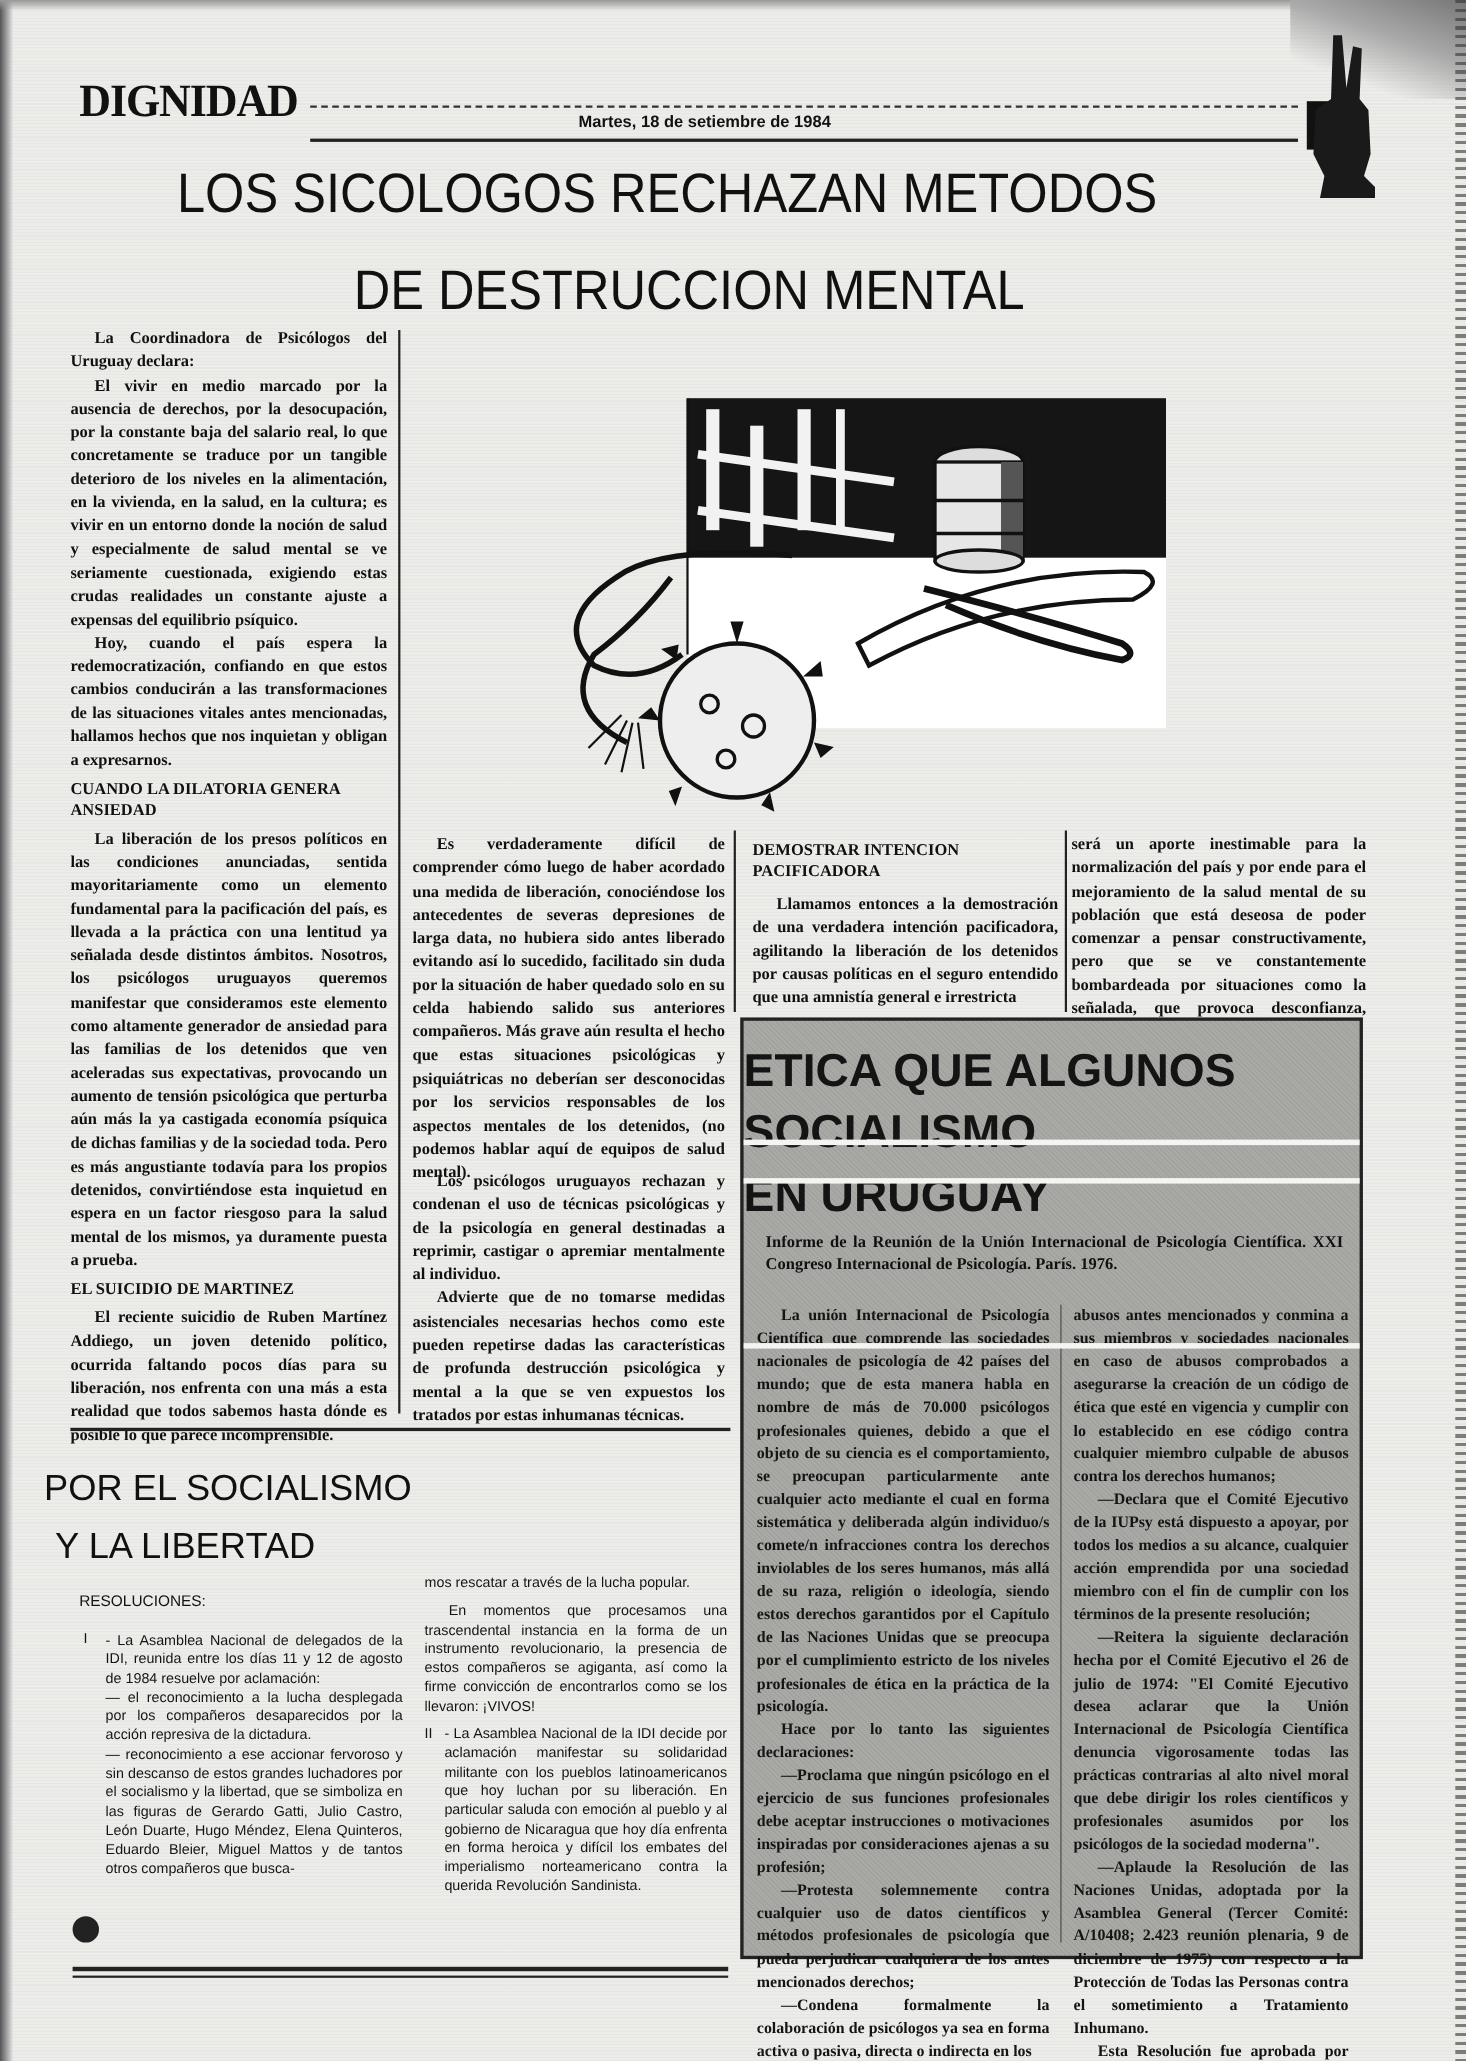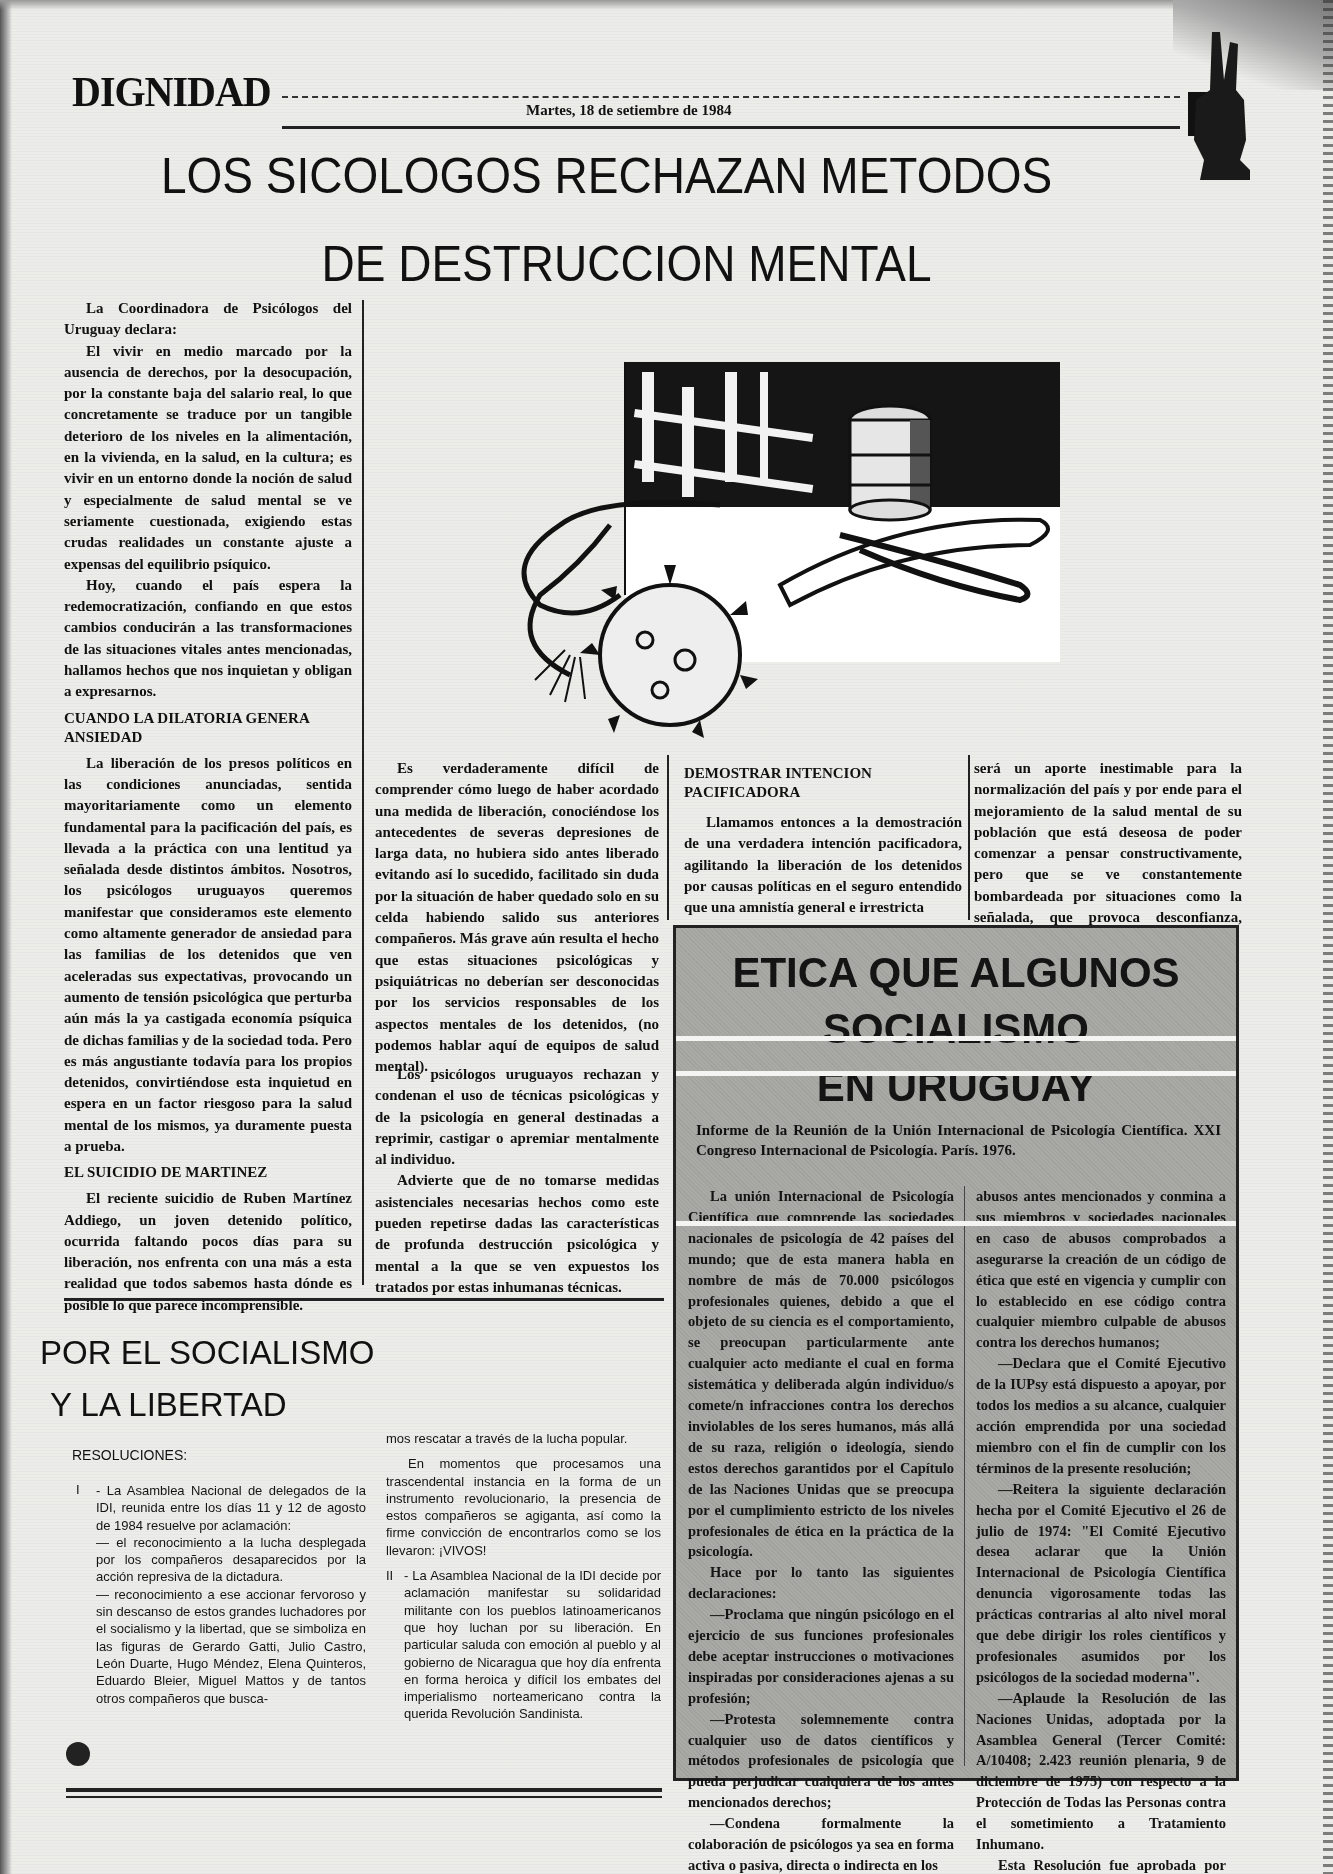--- a/index.html
+++ b/index.html
@@ -19,21 +19,21 @@
   .scan-edge-left { position:absolute; left:0; top:0; width:12px; height:1874px; background:linear-gradient(90deg,#555,#bbb 70%,transparent); }
   .scan-edge-top { position:absolute; left:0; top:0; width:1333px; height:10px; background:linear-gradient(180deg,#999,transparent); }
   .scan-corner-tr { position:absolute; right:0; top:0; width:160px; height:90px; background:linear-gradient(200deg,#777 0%, #aaa 40%, transparent 75%); }
   .scan-edge-right { position:absolute; right:0; top:0; width:10px; height:1874px; background:repeating-linear-gradient(180deg,#333 0 3px,transparent 3px 8px); opacity:.6; }
 
   
   .masthead { position:absolute; left:40px; top:72px; width:1200px; height:40px; }
   .logo { position:absolute; left:32px; top:0; font-family:"Liberation Serif", serif; font-weight:bold; font-size:40px; letter-spacing:-1px; line-height:40px; color:#111; transform:scaleY(1.05); }
   .rule-top { position:absolute; left:242px; top:24px; width:898px; border-top:2px dashed #333; }
   .rule-bot { position:absolute; left:242px; top:54px; width:898px; border-top:3px solid #222; }
-  .date { position:absolute; left:486px; top:30px; font-size:15px; font-weight:bold; font-family:Liberation Serif, serif; }
+  .date { position:absolute; left:486px; top:30px; font-size:15px; font-weight:bold; font-family:Liberation Sans, sans-serif; }
   .page-num { position:absolute; left:1148px; top:20px; width:36px; height:44px; background:#111; color:#eee; font-family:"Liberation Sans", sans-serif; font-weight:bold; font-size:30px; text-align:center; line-height:44px; }
   .hand { position:absolute; left:1190px; top:30px; width:70px; height:150px; }
 
   
   .headline { position:absolute; left:0; width:1333px; text-align:center; font-family:"Liberation Sans", sans-serif; font-size:46px; line-height:50px; letter-spacing:0px; color:#111; transform:scaleY(1.1); }
   .h1 { top:150px; left:-60px; }
   .h2 { top:238px; left:-40px; }
 
   
   .col { position:absolute; font-family:"Liberation Serif", serif; font-weight:bold; font-size:15px; line-height:21.3px; text-align:justify; color:#111; }
@@ -47,21 +47,21 @@
   .col-b2 { left:375px; top:1064px; width:284px; }
   .col-c { left:684px; top:758px; width:278px; }
   .col-d { left:974px; top:758px; width:268px; }
 
   
   .illus { position:absolute; left:420px; top:345px; width:640px; height:410px; }
 
   
   .etica { position:absolute; left:673px; top:925px; width:560px; height:850px; border:3px solid #222; background:
       repeating-linear-gradient(45deg, rgba(0,0,0,0.05) 0 1px, transparent 1px 3px), #a9a9a5; }
-  .etica-title { position:absolute; left:0; width:560px; text-align:center; font-family:"Liberation Sans", sans-serif; font-weight:bold; font-size:42px; line-height:46px; color:#141414; }
+  .etica-title { position:absolute; left:0; width:560px; text-align:left; font-family:"Liberation Sans", sans-serif; font-weight:bold; font-size:42px; line-height:46px; color:#141414; }
   .et1 { top:22px; }
   .et2 { top:78px; }
   .et3 { top:136px; }
   .etica-sub { position:absolute; left:20px; top:192px; width:525px; font-family:"Liberation Serif", serif; font-weight:bold; font-size:15px; line-height:20px; text-align:justify; }
   .etica-col { position:absolute; font-family:"Liberation Serif", serif; font-weight:bold; font-size:14.5px; line-height:20.9px; text-align:justify; color:#141414; }
   .etica-col p { margin:0; text-indent:22px; }
   .ec1 { left:12px; top:258px; width:266px; }
   .ec2 { left:300px; top:258px; width:250px; }
   .scan-streak { position:absolute; height:5px; background:#f4f4f2; }
 

